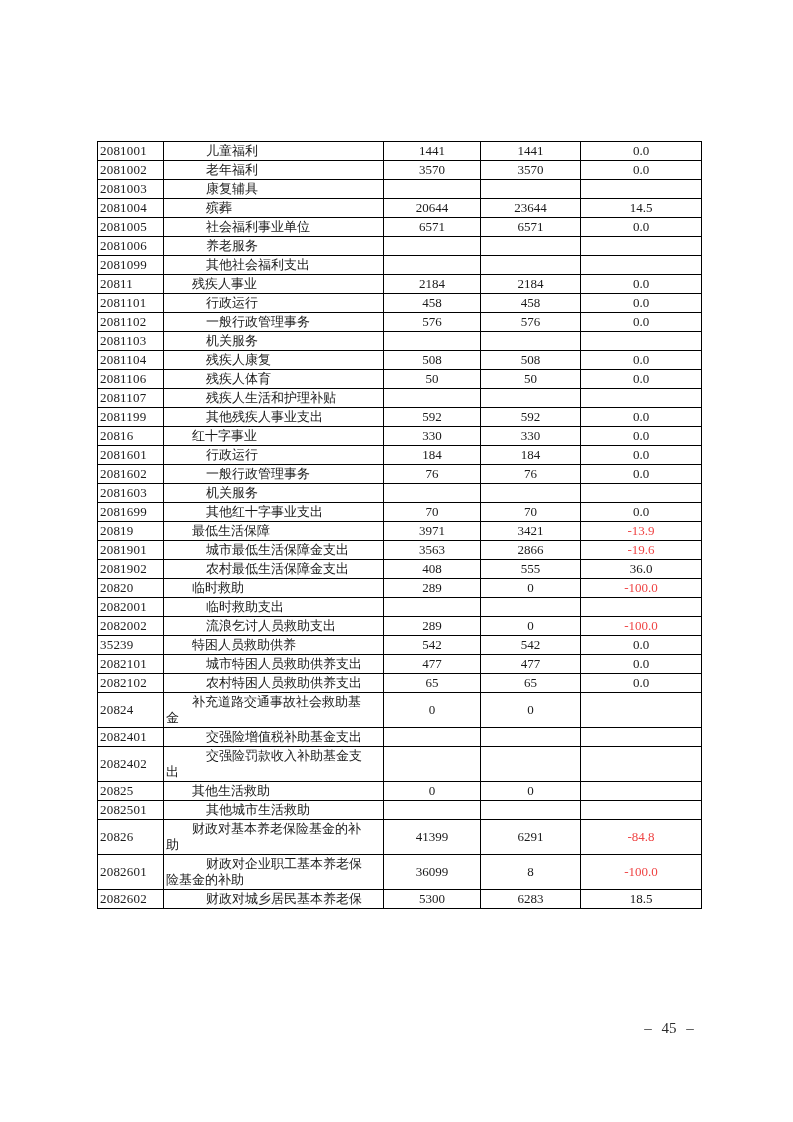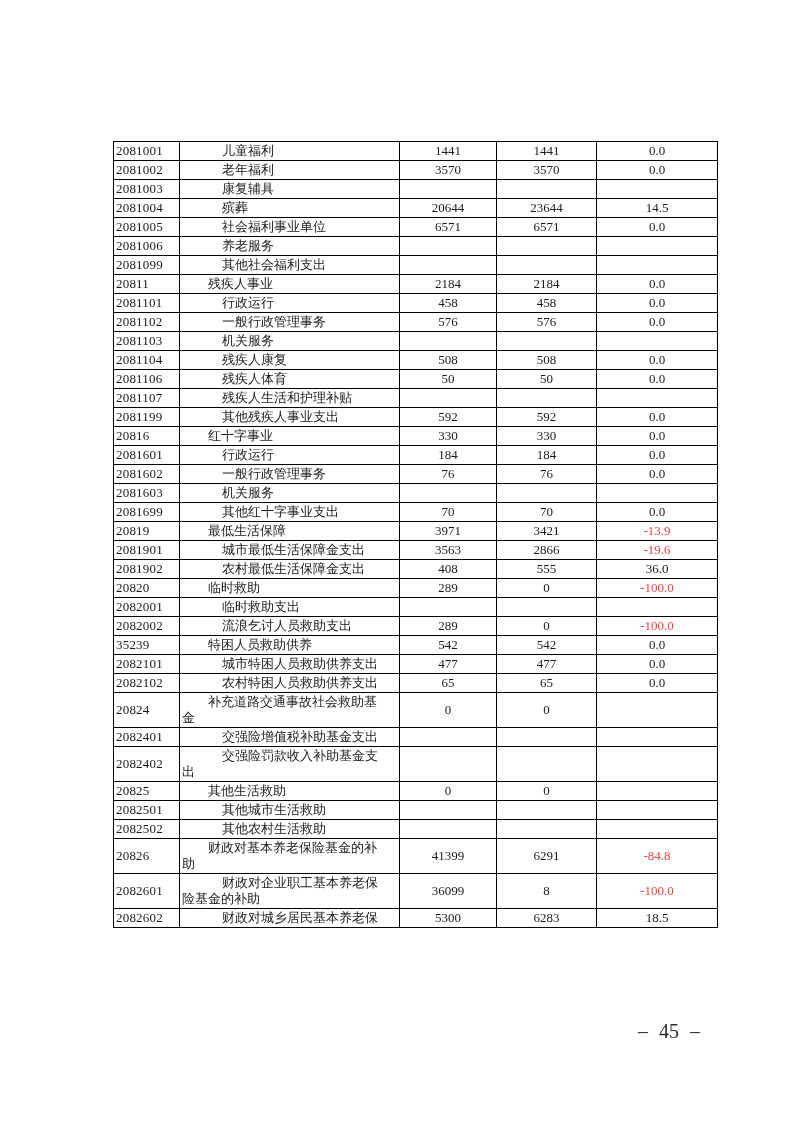--- a/index.html
+++ b/index.html
@@ -7,21 +7,21 @@
     position:relative;
     width:793px;height:1122px;
     margin:0 auto;
     background:#ffffff;
     font-family:"Liberation Serif","DejaVu Serif",serif;
     color:#1a1a1a;
     overflow:hidden;
   }
   table.budget{
     position:absolute;
-    left:113px;top:141px;
+    left:97px;top:141px;
     width:604px;
     border-collapse:collapse;
     table-layout:fixed;
   }
   table.budget td{
     border:1px solid #000;
     font-size:13px;
     line-height:16px;
     padding:1px 2px;
     vertical-align:middle;
@@ -32,21 +32,21 @@
   td.name{white-space:pre-wrap;text-align:left;}
   td.name.ind-2{text-indent:26px;}
   td.name.ind-3{text-indent:40px;margin-left:29px;}
   td.num{text-align:center;}
   td.num.neg{color:#ef4444;}
   .page-number{
     position:absolute;
     left:631px;top:1020px;
     width:76px;
     text-align:center;
-    font-size:20px;
+    font-size:15px;
     word-spacing:6px;
     color:#2b2b2b;
   }
 </style>
 </head>
 <body>
 
 <div class="page">
 
   <table class="budget">
@@ -292,27 +292,20 @@
     <td class="num"></td>
   </tr>
         <tr>
     <td class="code">2082501</td>
     <td class="name ind-3">其他城市生活救助</td>
     <td class="num"></td>
     <td class="num"></td>
     <td class="num"></td>
   </tr>
         <tr>
-    <td class="code">2082502</td>
-    <td class="name ind-3">其他农村生活救助</td>
-    <td class="num"></td>
-    <td class="num"></td>
-    <td class="num"></td>
-  </tr>
-        <tr>
     <td class="code">20826</td>
     <td class="name ind-2">财政对基本养老保险基金的补
 助</td>
     <td class="num">41399</td>
     <td class="num">6291</td>
     <td class="num neg">-84.8</td>
   </tr>
         <tr>
     <td class="code">2082601</td>
     <td class="name ind-3">财政对企业职工基本养老保

